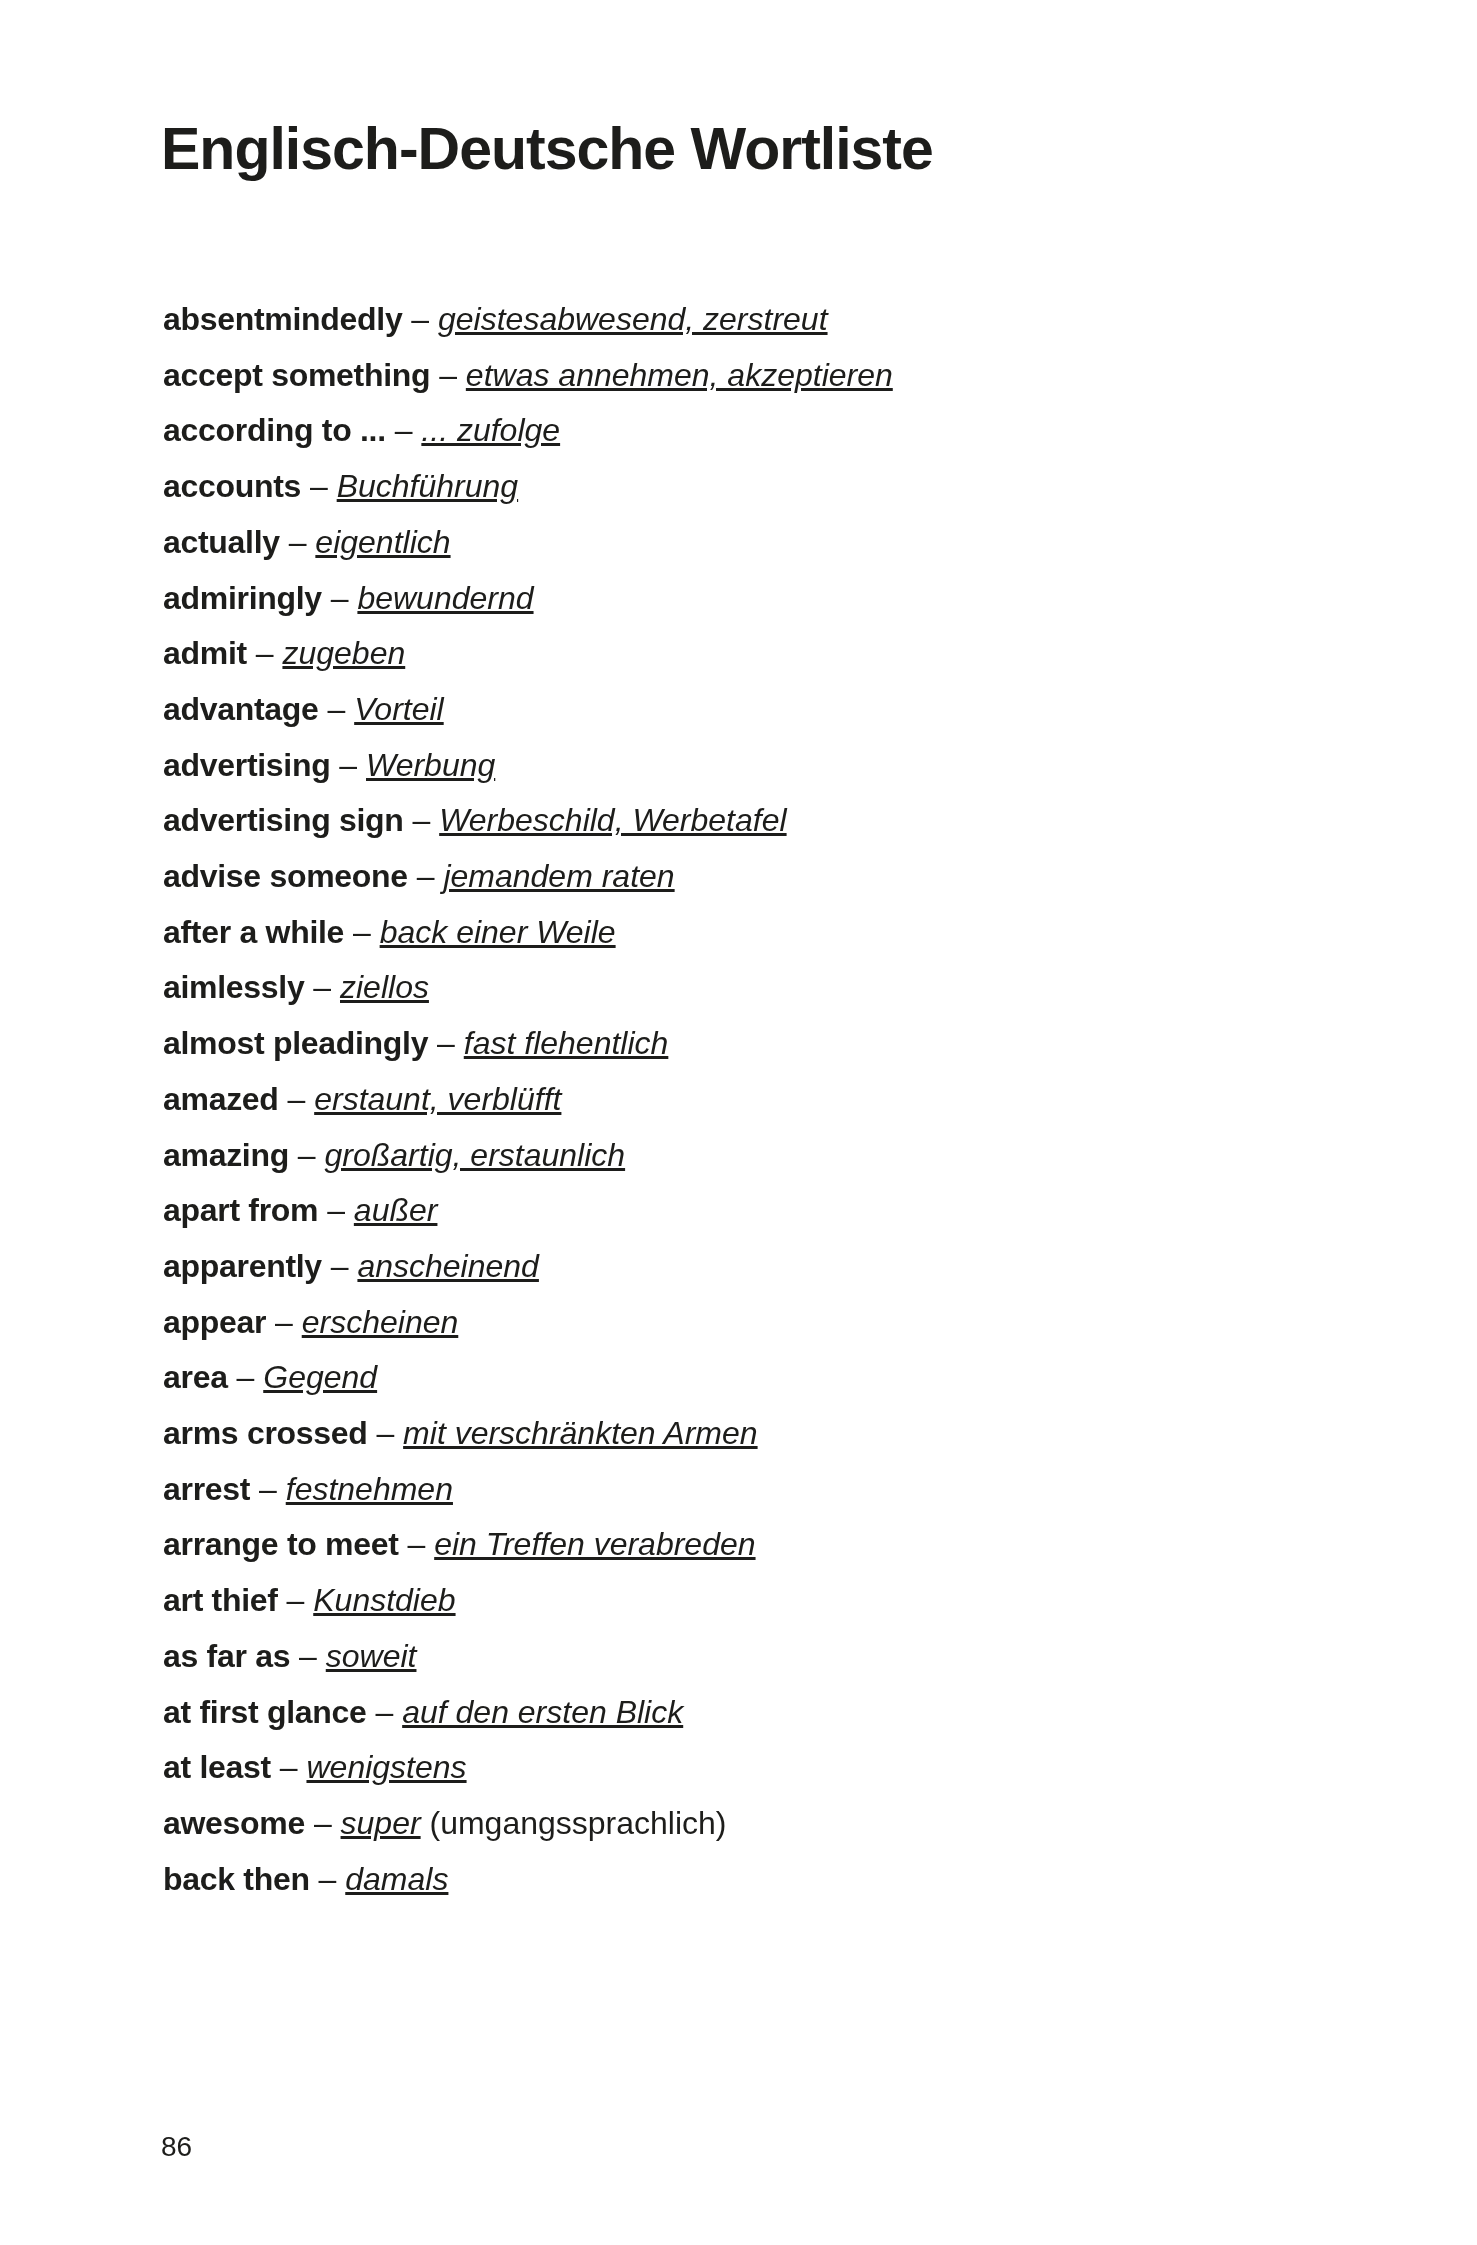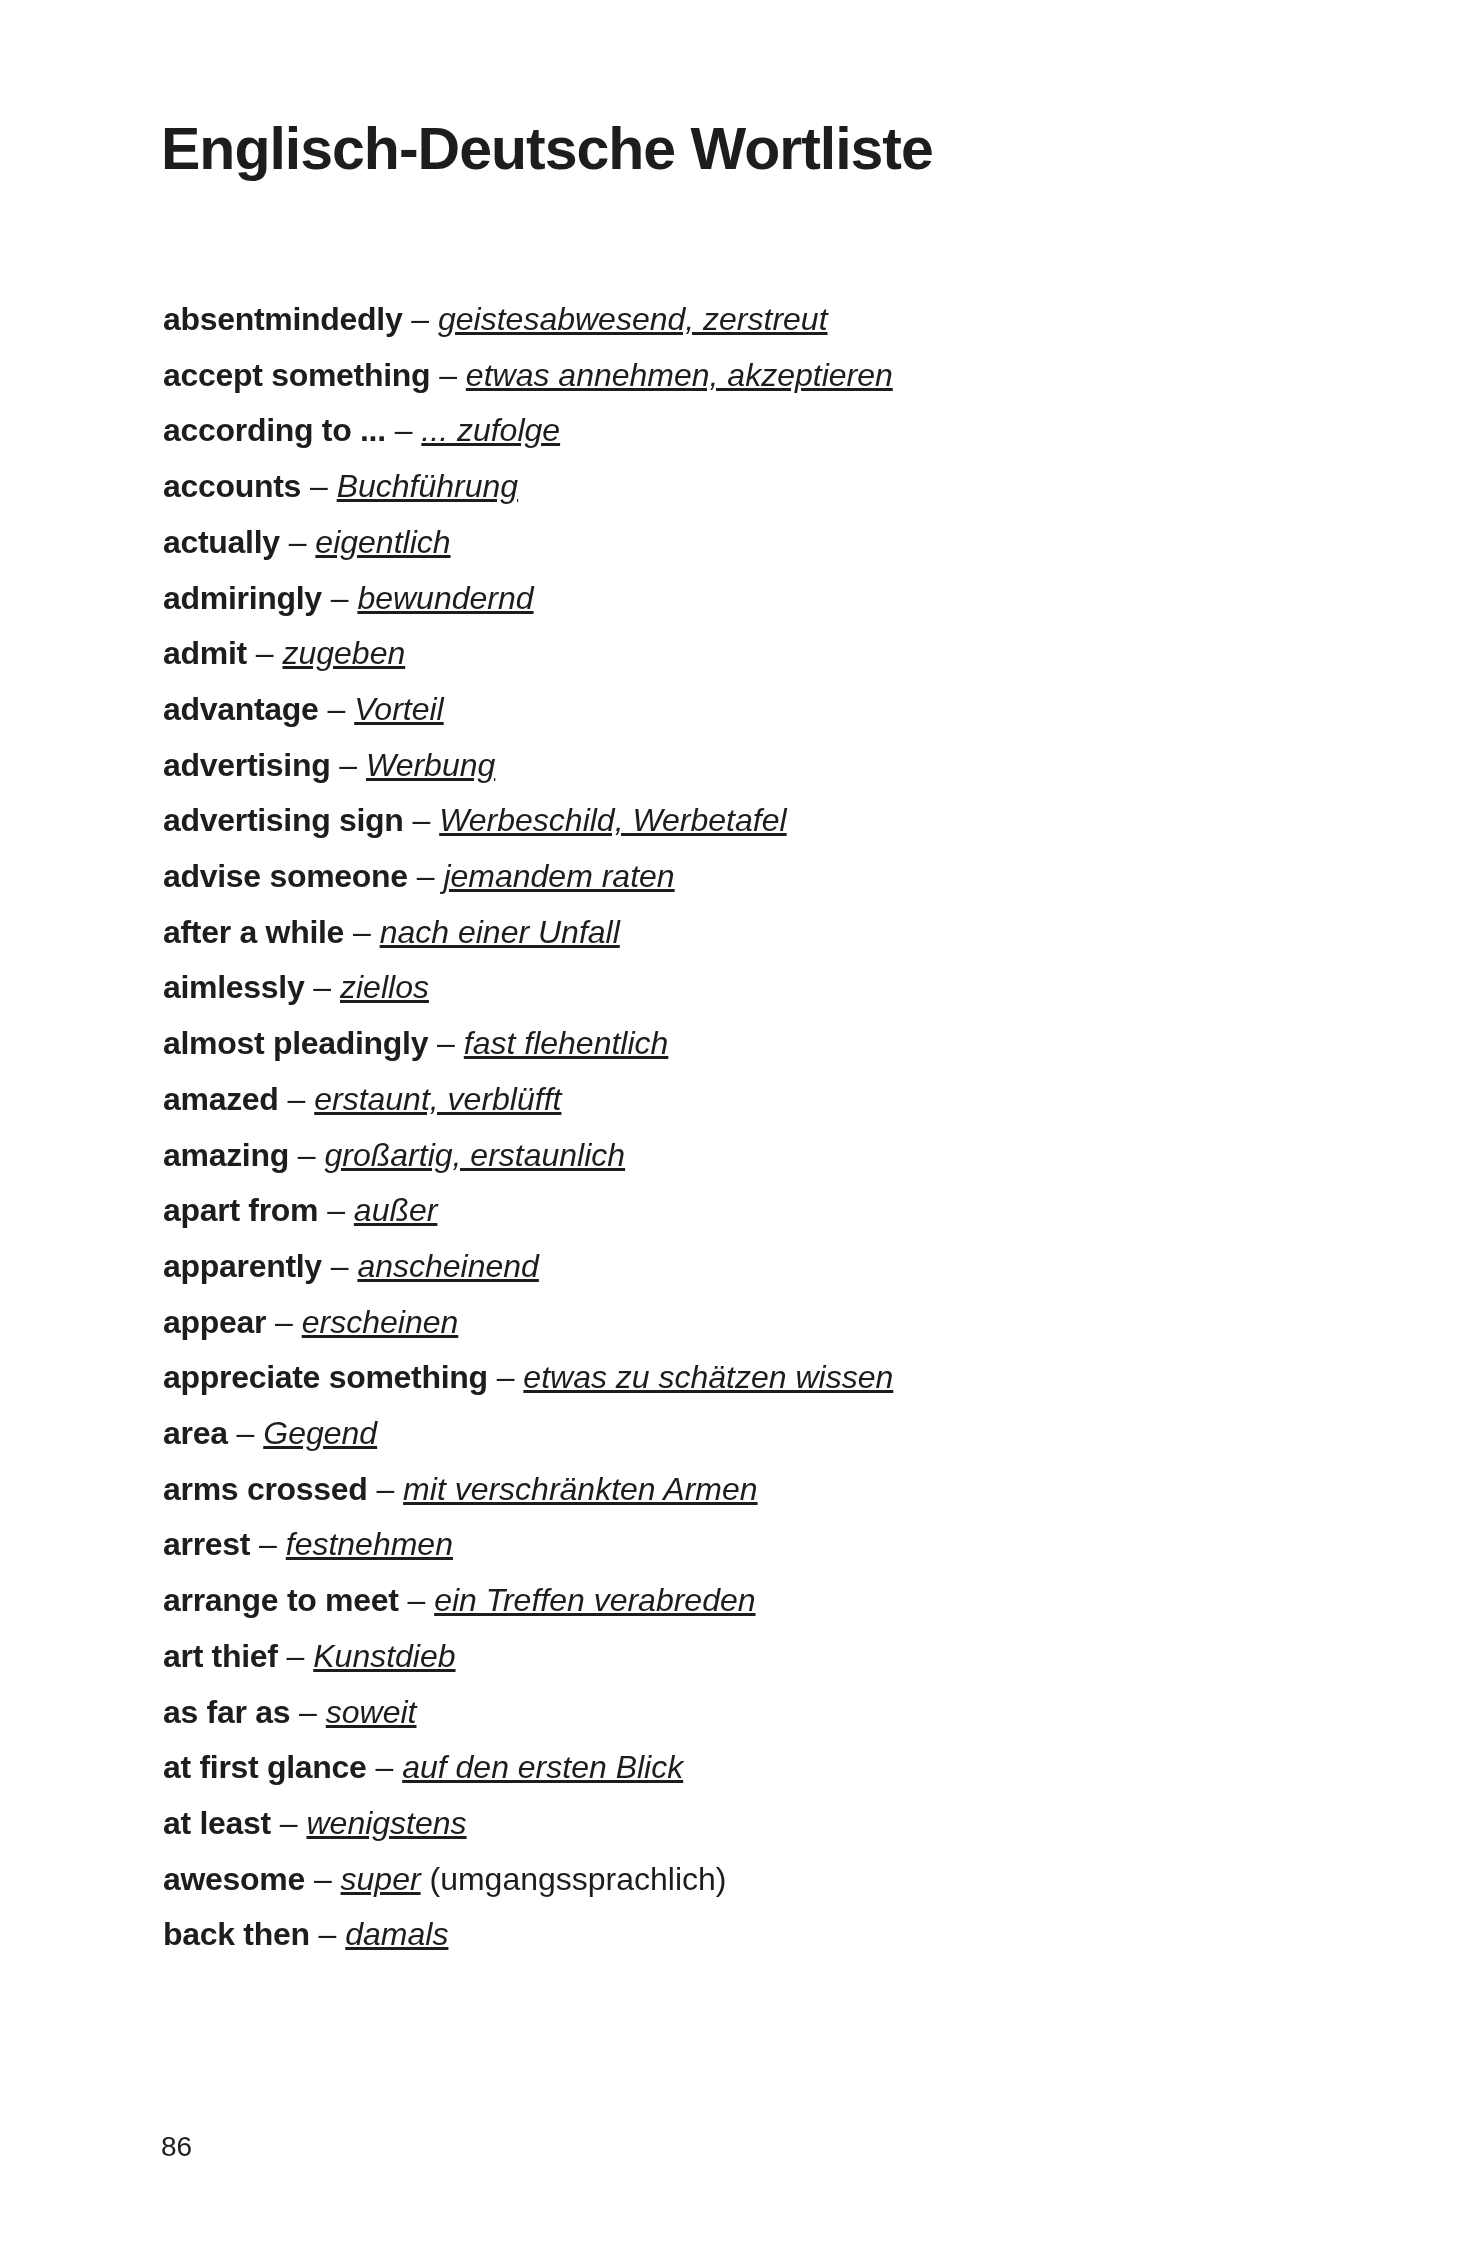--- a/index.html
+++ b/index.html
@@ -75,29 +75,28 @@
       <div class="entry"><span class="term">accept something</span><span class="sep"> – </span><span class="translation">etwas annehmen, akzeptieren</span></div>
       <div class="entry"><span class="term">according to ...</span><span class="sep"> – </span><span class="translation">... zufolge</span></div>
       <div class="entry"><span class="term">accounts</span><span class="sep"> – </span><span class="translation">Buchführung</span></div>
       <div class="entry"><span class="term">actually</span><span class="sep"> – </span><span class="translation">eigentlich</span></div>
       <div class="entry"><span class="term">admiringly</span><span class="sep"> – </span><span class="translation">bewundernd</span></div>
       <div class="entry"><span class="term">admit</span><span class="sep"> – </span><span class="translation">zugeben</span></div>
       <div class="entry"><span class="term">advantage</span><span class="sep"> – </span><span class="translation">Vorteil</span></div>
       <div class="entry"><span class="term">advertising</span><span class="sep"> – </span><span class="translation">Werbung</span></div>
       <div class="entry"><span class="term">advertising sign</span><span class="sep"> – </span><span class="translation">Werbeschild, Werbetafel</span></div>
       <div class="entry"><span class="term">advise someone</span><span class="sep"> – </span><span class="translation">jemandem raten</span></div>
-      <div class="entry"><span class="term">after a while</span><span class="sep"> – </span><span class="translation">nach einer Unfall</span></div>
+      <div class="entry"><span class="term">after a while</span><span class="sep"> – </span><span class="translation">back einer Weile</span></div>
       <div class="entry"><span class="term">aimlessly</span><span class="sep"> – </span><span class="translation">ziellos</span></div>
       <div class="entry"><span class="term">almost pleadingly</span><span class="sep"> – </span><span class="translation">fast flehentlich</span></div>
       <div class="entry"><span class="term">amazed</span><span class="sep"> – </span><span class="translation">erstaunt, verblüfft</span></div>
       <div class="entry"><span class="term">amazing</span><span class="sep"> – </span><span class="translation">großartig, erstaunlich</span></div>
       <div class="entry"><span class="term">apart from</span><span class="sep"> – </span><span class="translation">außer</span></div>
       <div class="entry"><span class="term">apparently</span><span class="sep"> – </span><span class="translation">anscheinend</span></div>
       <div class="entry"><span class="term">appear</span><span class="sep"> – </span><span class="translation">erscheinen</span></div>
-      <div class="entry"><span class="term">appreciate something</span><span class="sep"> – </span><span class="translation">etwas zu schätzen wissen</span></div>
       <div class="entry"><span class="term">area</span><span class="sep"> – </span><span class="translation">Gegend</span></div>
       <div class="entry"><span class="term">arms crossed</span><span class="sep"> – </span><span class="translation">mit verschränkten Armen</span></div>
       <div class="entry"><span class="term">arrest</span><span class="sep"> – </span><span class="translation">festnehmen</span></div>
       <div class="entry"><span class="term">arrange to meet</span><span class="sep"> – </span><span class="translation">ein Treffen verabreden</span></div>
       <div class="entry"><span class="term">art thief</span><span class="sep"> – </span><span class="translation">Kunstdieb</span></div>
       <div class="entry"><span class="term">as far as</span><span class="sep"> – </span><span class="translation">soweit</span></div>
       <div class="entry"><span class="term">at first glance</span><span class="sep"> – </span><span class="translation">auf den ersten Blick</span></div>
       <div class="entry"><span class="term">at least</span><span class="sep"> – </span><span class="translation">wenigstens</span></div>
       <div class="entry"><span class="term">awesome</span><span class="sep"> – </span><span class="translation">super</span><span class="note"> (umgangssprachlich)</span></div>
       <div class="entry"><span class="term">back then</span><span class="sep"> – </span><span class="translation">damals</span></div>

